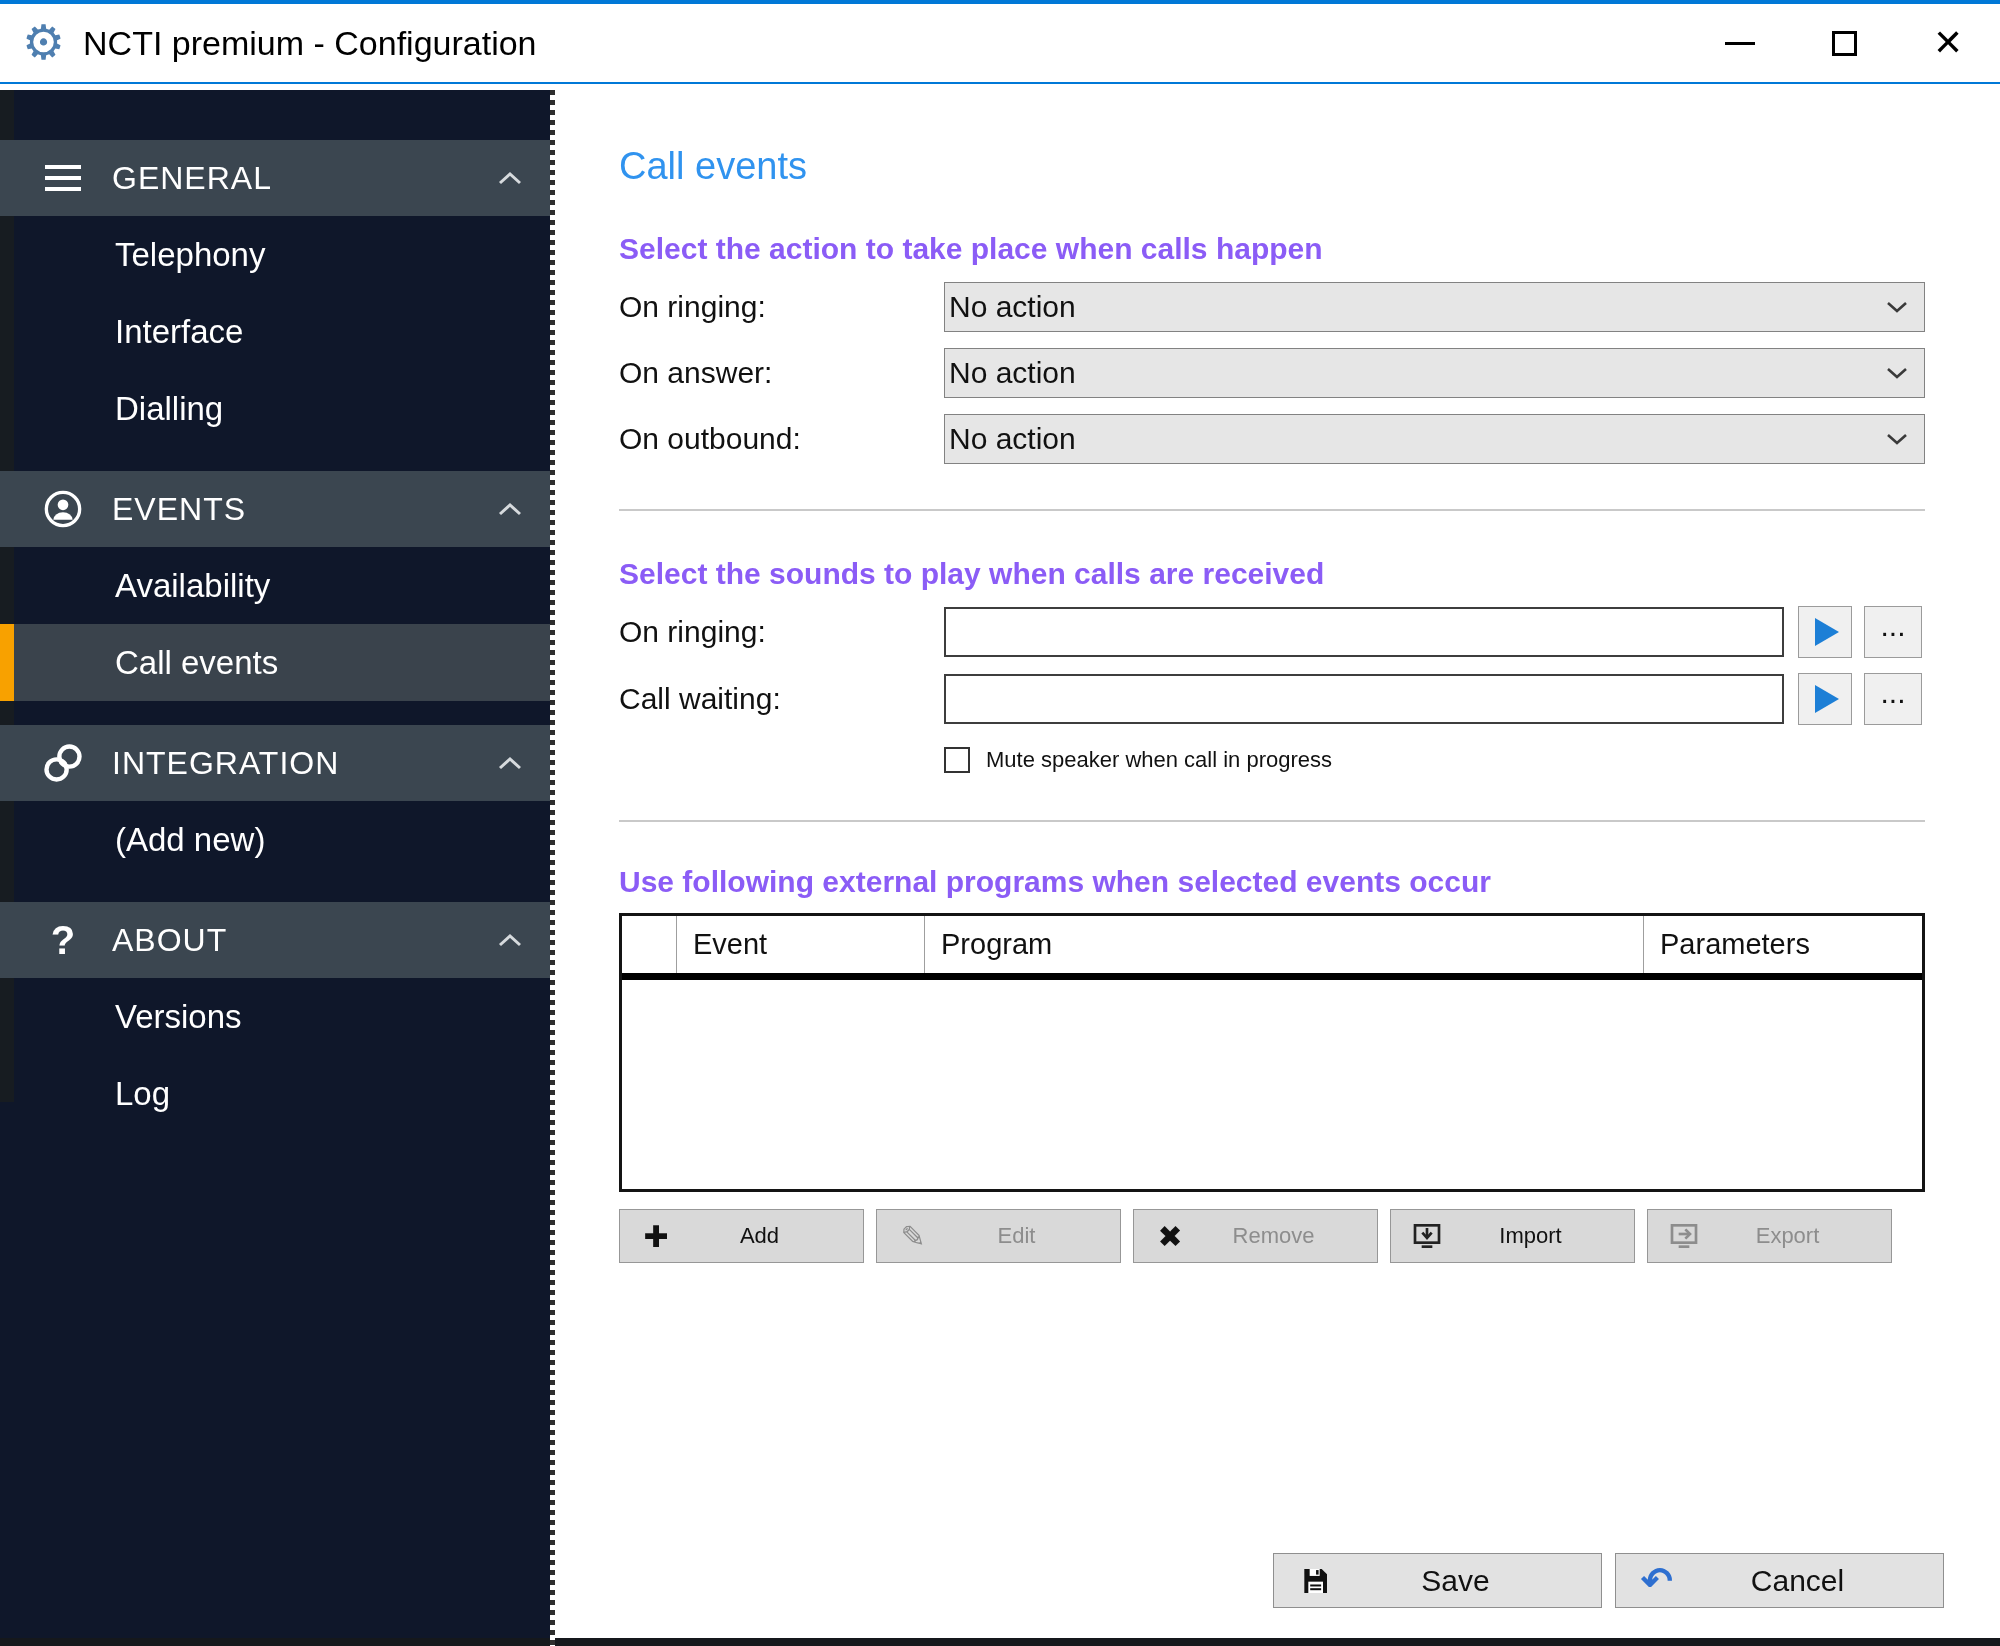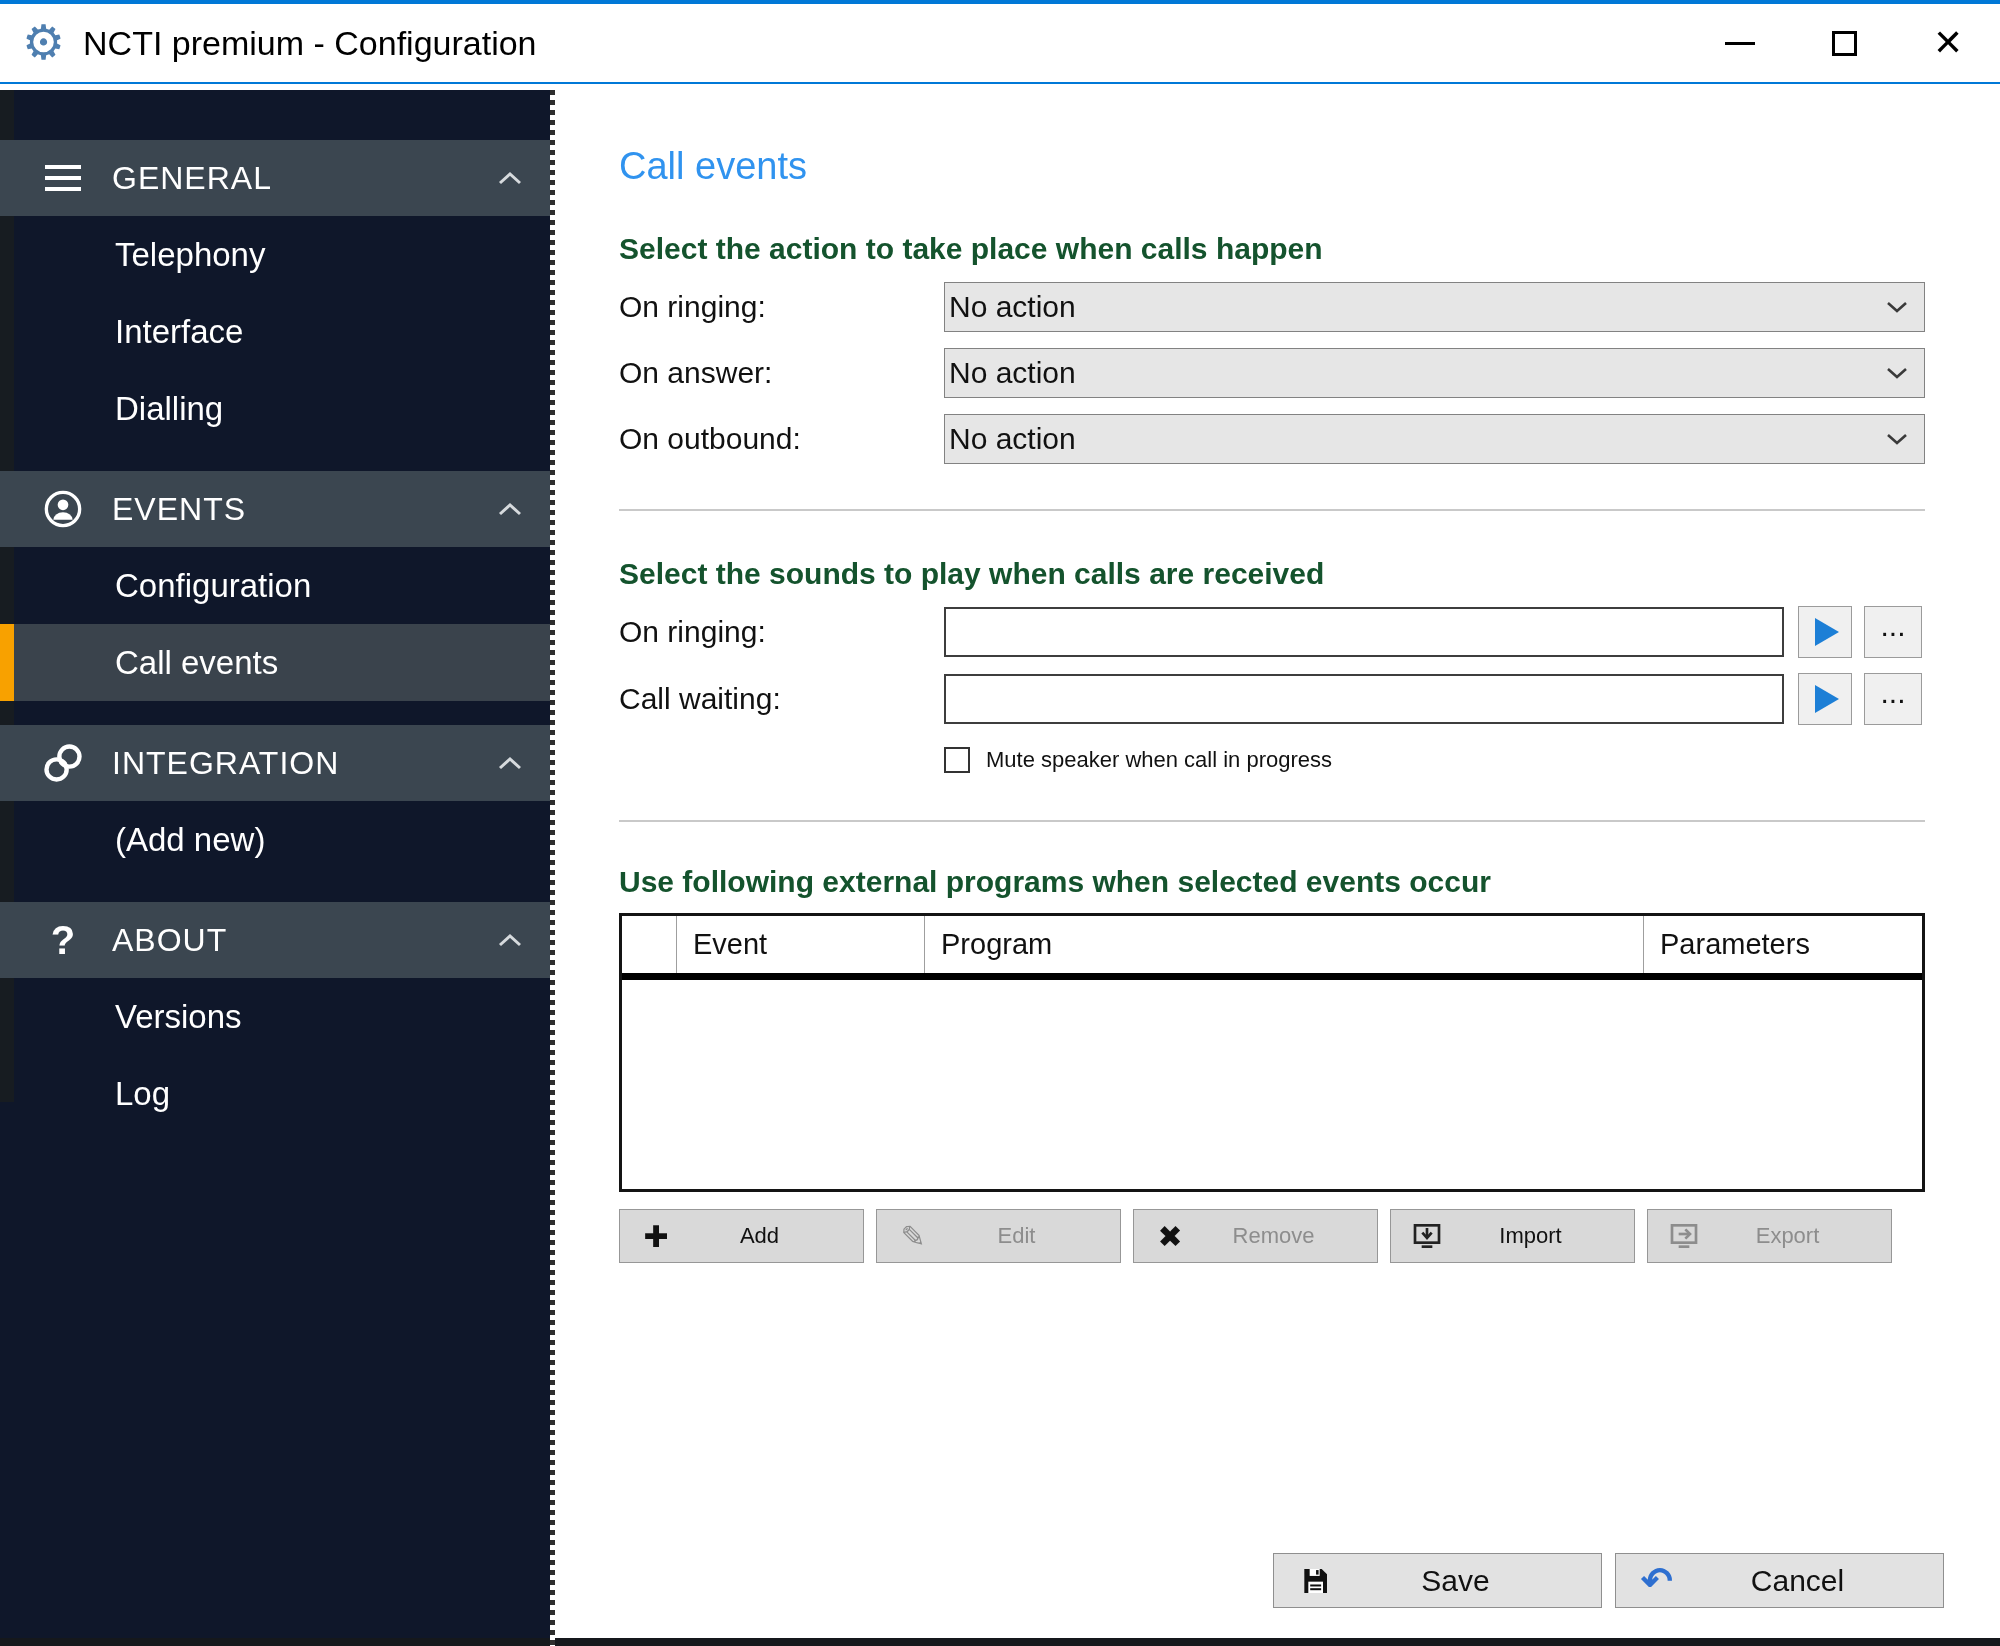--- a/index.html
+++ b/index.html
@@ -33,21 +33,21 @@
   .item.selected { background:#3a434c; }
   .item.selected::before { content:""; position:absolute; left:0; top:0; width:14px; height:100%; background:#f8a100; z-index:3; }
 
   
   .splitter { position:absolute; left:550px; top:86px; bottom:0; width:5px;
     background:repeating-linear-gradient(to bottom,#2e2e2e 0 5px,#ffffff 5px 10px); z-index:4; }
 
   
   .main { position:absolute; left:555px; top:86px; right:0; bottom:0; background:#fff; padding:55px 75px 0 64px; }
   .page-title { color:#3093ef; font-size:38px; }
-  .section-heading { font-size:30px; font-weight:bold; color:#14532d; }
+  .section-heading { font-size:30px; font-weight:bold; color:#8b5cf6; }
   .h-actions { margin-top:44px; }
   .h-sounds  { margin-top:46px; }
   .h-programs{ margin-top:43px; }
 
   .form-row { display:flex; align-items:center; height:50px; margin-top:16px; }
   .form-row:first-of-type { margin-top:14px; }
   .form-label { width:325px; font-size:30px; color:#111; }
   .combo { flex:1; height:50px; background:#e6e6e6; border:1px solid #828282; display:flex; align-items:center; padding:0 50px 0 4px; font-size:30px; color:#111; position:relative; cursor:default; }
   .combo-chevron { position:absolute; right:16px; top:50%; transform:translateY(-50%); }
 
@@ -146,21 +146,21 @@
               <circle cx="12" cy="9.5" r="3.2" fill="#fff"></circle>
               <path d="M6.2 18.5 a5.8,4.6 0 0 1 11.6,0 Z" fill="#fff"></path>
             </svg>
         </span>
         <span class="header-label">EVENTS</span>
         <svg class="chevron" width="24" height="14" viewBox="0 0 24 14">
             <polyline points="2,12 12,3 22,12" fill="none" stroke="#d6dadd" stroke-width="3"></polyline>
           </svg>
       </div>
       <div class="item">
-          <span>Configuration</span>
+          <span>Availability</span>
         </div>
       <div class="item selected">
           <span>Call events</span>
         </div>
     </div>
 
     <div class="section">
       <div class="section-header">
         <span class="header-icon">
           <svg width="44" height="44" viewBox="0 0 24 24">

